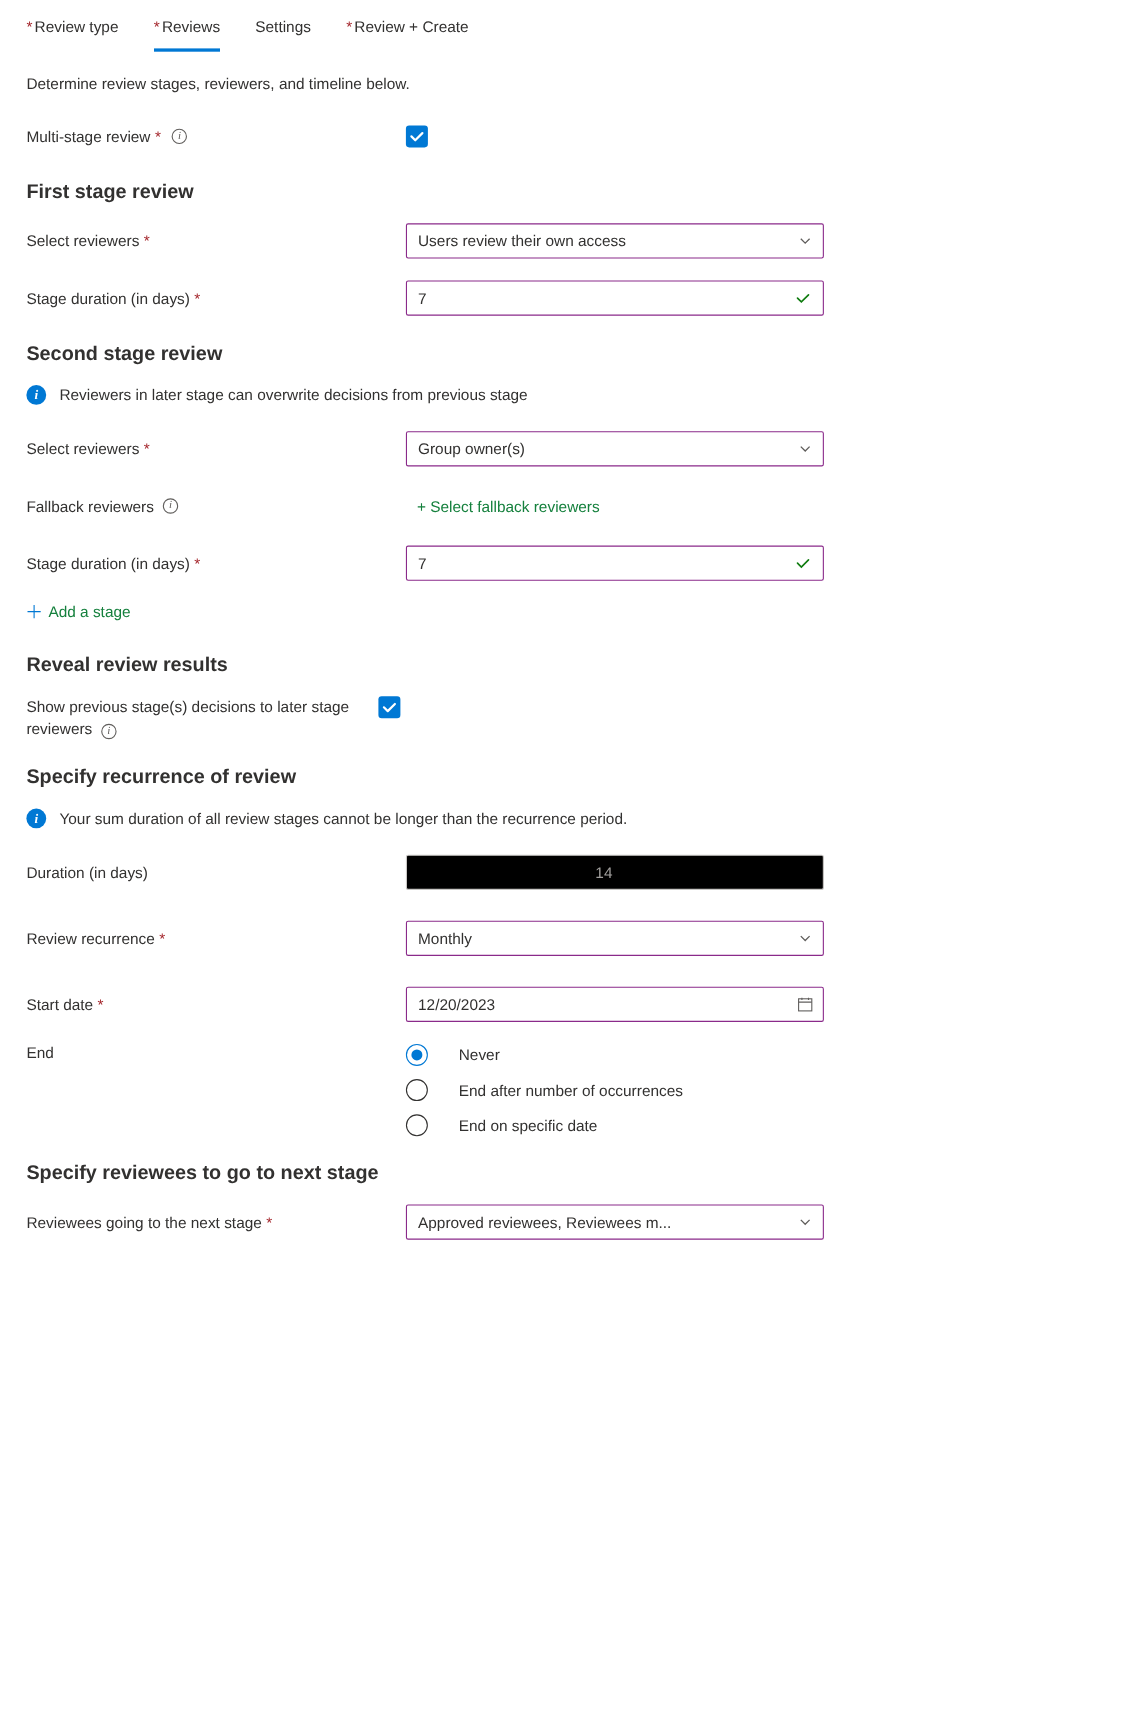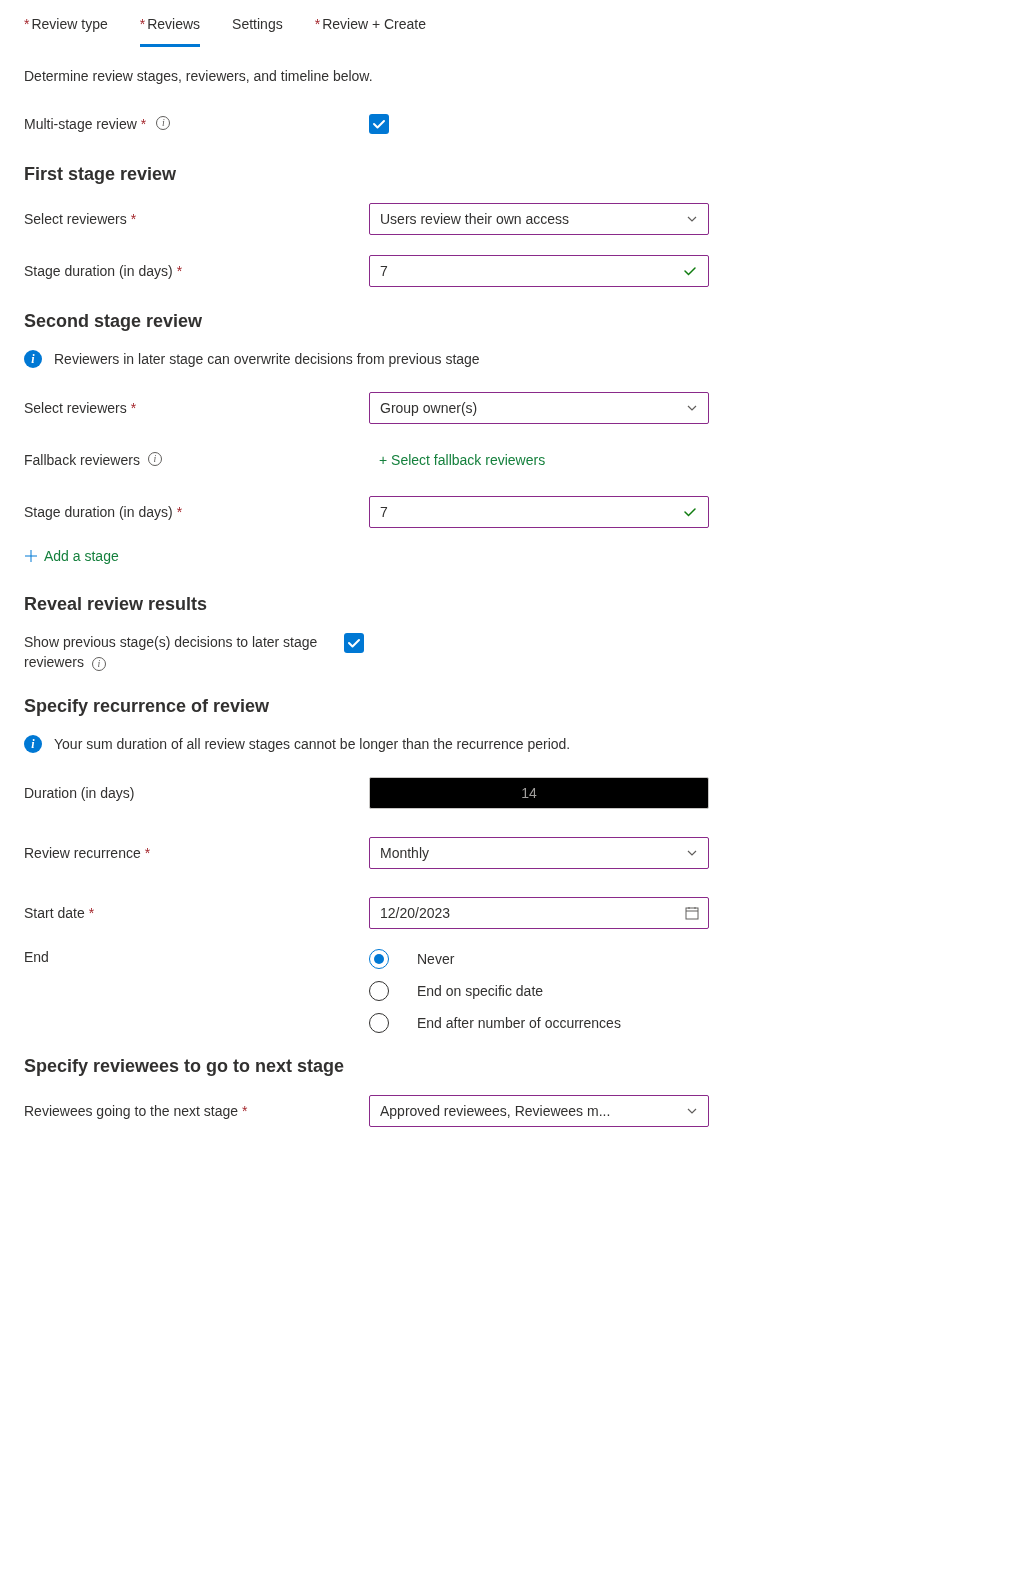--- a/index.html
+++ b/index.html
@@ -34,24 +34,25 @@
   .row {
     display: flex;
     align-items: center;
     margin-bottom: 20px;
     min-height: 32px;
   }
   .row .label-col {
     width: 345px;
     flex-shrink: 0;
     display: flex;
+    align-items: center;
     gap: 4px;
   }
   .row .field-col {
-    width: 340px;
+    width: 380px;
   }
   .section-head {
     font-weight: 600;
     font-size: 18px;
     margin-top: 24px;
     margin-bottom: 18px;
   }
   .info-icon {
     width: 14px; height: 14px;
     border: 1px solid #605e5c;
@@ -359,25 +360,25 @@
       <div class="field-col">
         <div class="radio-group">
           <div class="radio-option">
             <span class="radio-circle selected">
                 <span class="radio-dot"></span>
               </span>
             <span>Never</span>
           </div>
           <div class="radio-option">
             <span class="radio-circle"></span>
-            <span>End on specific date</span>
+            <span>End after number of occurrences</span>
           </div>
           <div class="radio-option">
             <span class="radio-circle"></span>
-            <span>End after number of occurrences</span>
+            <span>End on specific date</span>
           </div>
         </div>
       </div>
     </div>
 
     <div class="section-head" style="margin-top:23px">Specify reviewees to go to next stage</div>
 
     <div class="row">
       <div class="label-col">
         <span>Reviewees going to the next stage</span>

